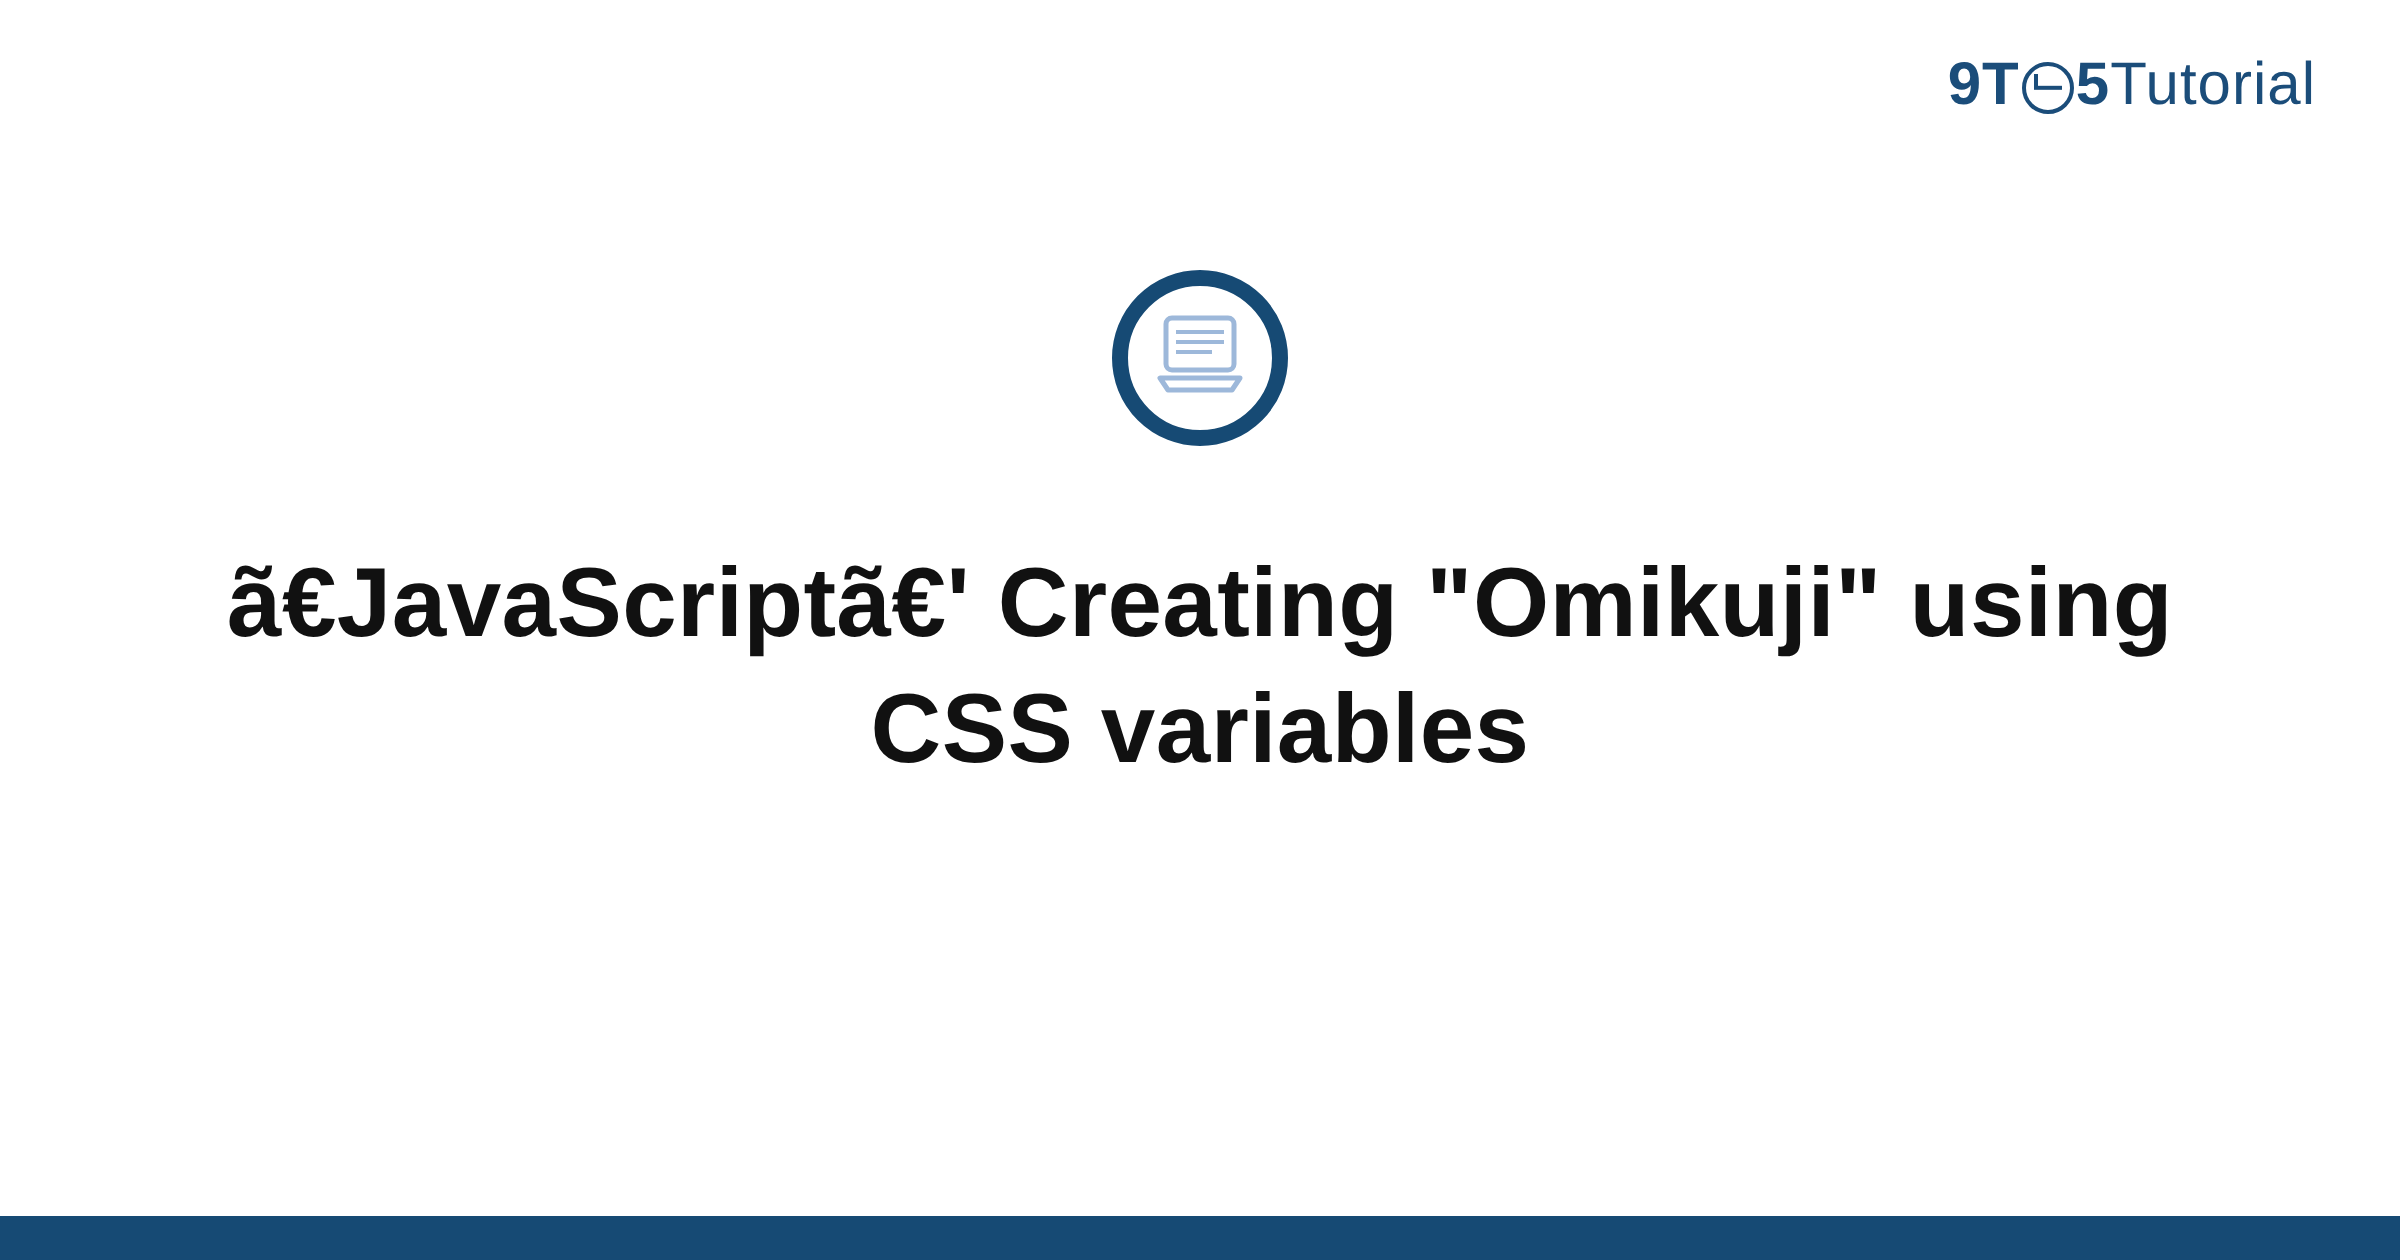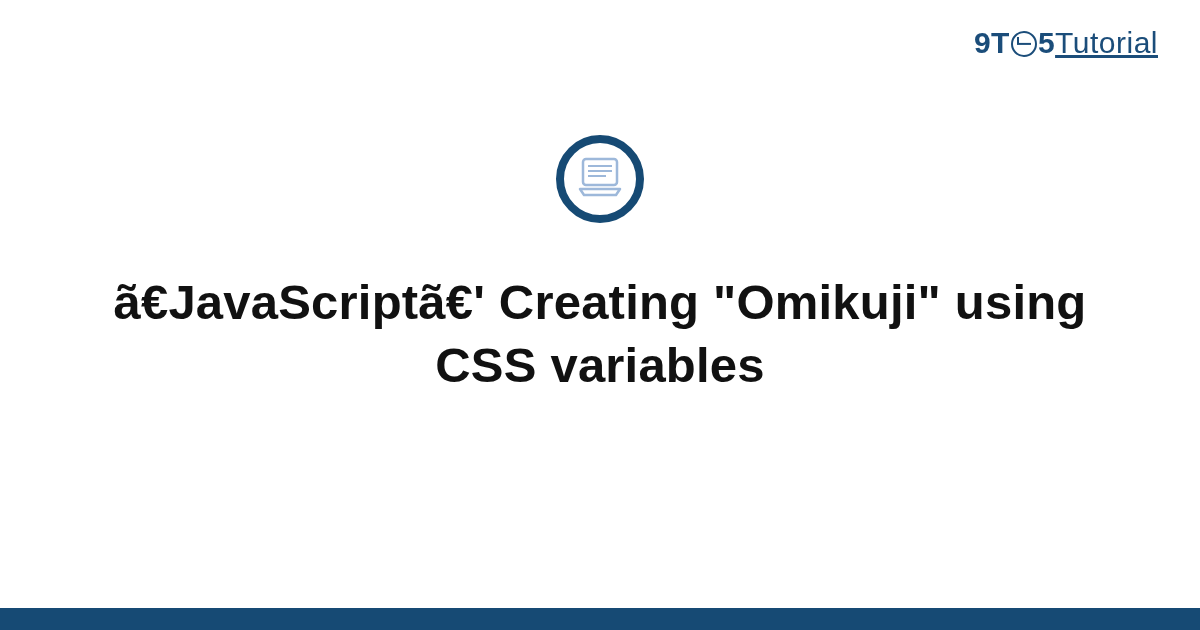--- a/index.html
+++ b/index.html
@@ -83,21 +83,21 @@
     background: #164a74;
   }
 </style>
 </head>
 <body>
 
 <div class="brand">
   <span class="t-part">9T</span>
   <span class="clock"></span>
   <span class="t-part">5</span>
-  <span style="font-weight:400;text-decoration:underline;">Tutorial</span>
+  <span style="font-weight:400;">Tutorial</span>
 </div>
 
 <div class="center">
   <div class="badge">
     <span>
       <svg viewBox="0 0 48 44">
         <rect x="7" y="4" width="34" height="26" rx="3" fill="none" stroke="#9db8da" stroke-width="2.5"></rect>
         <line x1="12" y1="11" x2="36" y2="11" stroke="#9db8da" stroke-width="2"></line>
         <line x1="12" y1="16" x2="36" y2="16" stroke="#9db8da" stroke-width="2"></line>
         <line x1="12" y1="21" x2="30" y2="21" stroke="#9db8da" stroke-width="2"></line>

